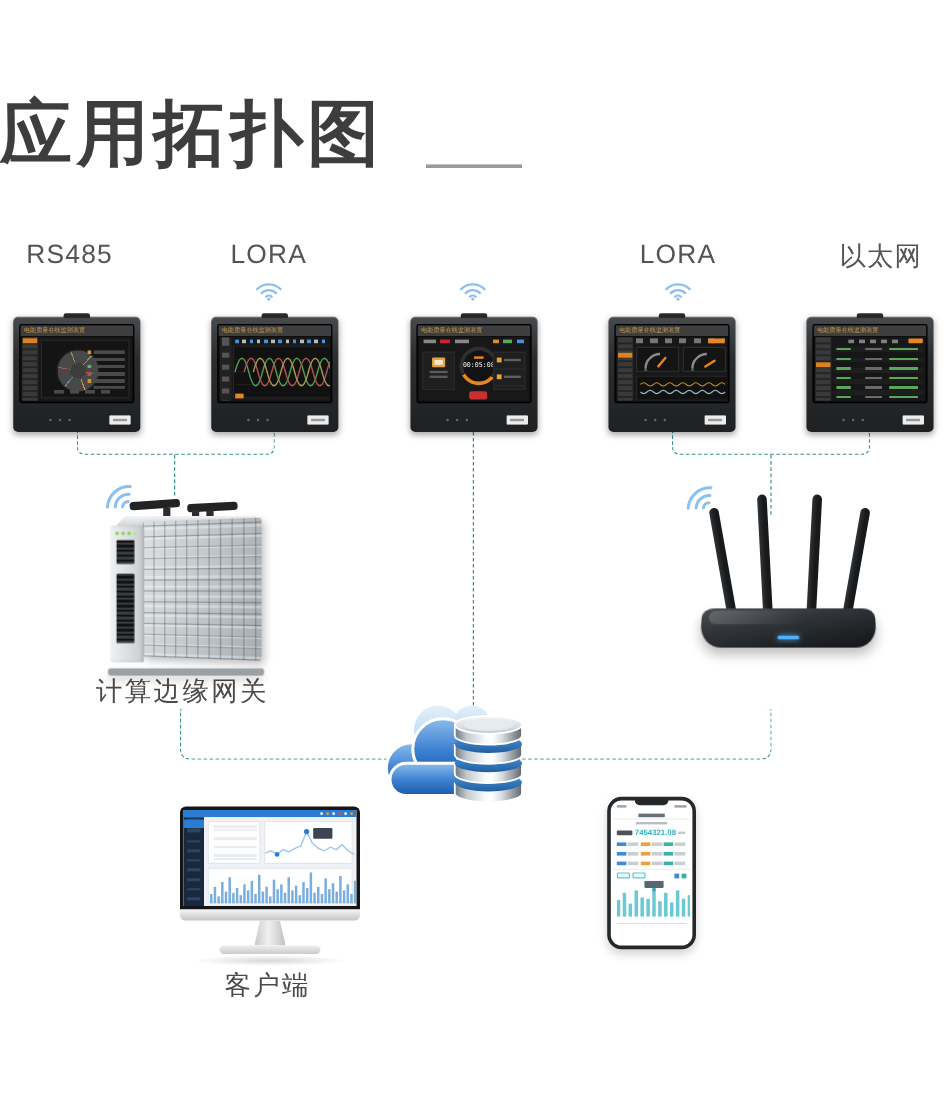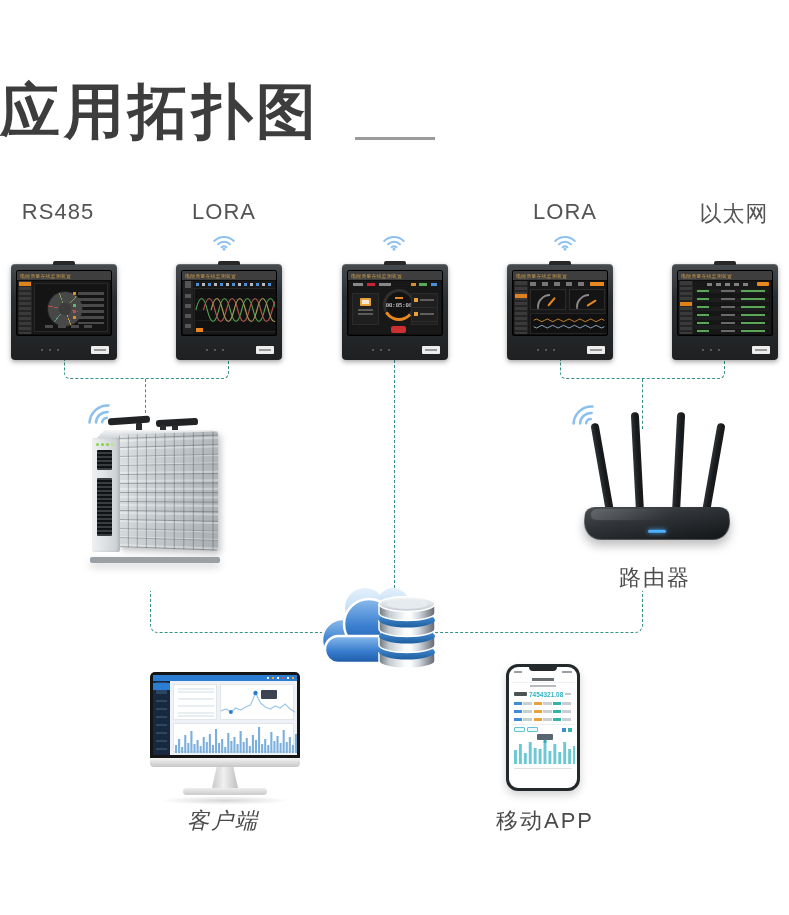--- a/index.html
+++ b/index.html
@@ -420,40 +420,40 @@
       <div class="gw-top"></div>
       <div class="gw-side"></div>
       <div class="gw-front">
         <i class="gw-leds"></i>
         <i class="gw-port1"></i>
         <i class="gw-port2"></i>
       </div>
       <div class="gw-base"></div>
     </div>
   </div>
+  <div class="node-label" style="left:67px;top:561px;width:170px;">计算边缘网关</div>
 
   <div class="router">
     <div class="rt-wifi">
       <svg viewBox="0 0 24 18" width="34" height="26">
           <g fill="none" stroke="#8cc0ef" stroke-width="1.8" stroke-linecap="round">
         <path d="M3,9 A12.8,12.8 0 0 1 21,9"></path>
             <path d="M6.5,12 A7.8,7.8 0 0 1 17.5,12"></path>
             <path d="M9.8,14.8 A3.2,3.2 0 0 1 14.2,14.8"></path>
           </g>
         </svg>
     </div>
     <i class="rt-ant rt-a1"></i>
     <i class="rt-ant rt-a2"></i>
     <i class="rt-ant rt-a3"></i>
     <i class="rt-ant rt-a4"></i>
     <div class="rt-body">
       <i class="rt-led"></i>
     </div>
   </div>
-  <div class="node-label" style="left:595px;top:563px;width:120px;">路由器</div>
 
   <div class="cloudwrap">
     <svg width="152" height="104" viewBox="0 0 152 104">
       <defs>
         <linearGradient id="cloudMain" x1="0" y1="0" x2="0" y2="1">
           <stop offset="0" stop-color="#8abbec"></stop>
             <stop offset=".55" stop-color="#3a7ecf"></stop>
             <stop offset="1" stop-color="#1d5aa8"></stop>
         </linearGradient>
         <linearGradient id="cloudBack" x1="0" y1="0" x2="0" y2="1">
@@ -565,21 +565,21 @@
               </svg>
           </div>
         </div>
       </div>
     </div>
     <div class="pc-chin"></div>
     <div class="pc-neck"></div>
     <div class="pc-base"></div>
     <div class="pc-shadow"></div>
   </div>
-  <div class="node-label" style="left:148px;top:806px;width:150px;font-style:italic;">客户端</div>
+  <div class="node-label" style="left:148px;top:806px;width:150px;">客户端</div>
 
   <div class="mob">
     <div class="mob-inner">
       <div class="mob-status">
           <i></i>
           <b></b>
         </div>
       <div class="mob-head">
           <i></i>
         </div>
@@ -651,15 +651,14 @@
             <rect x="4.92" y="10.00" width="2.92" height="20" fill="#6cc8d2"></rect>
             <rect x="0.00" y="16.00" width="2.92" height="14" fill="#6cc8d2"></rect>
           <rect x="23" y="0" width="16" height="6" rx="1" fill="#57666f"></rect>
           <circle cx="31" cy="7.5" r="1.5" fill="#2fa7b5"></circle>
         </svg>
       </div>
       <div class="mob-axis"></div>
     </div>
     <div class="mob-notch"></div>
   </div>
-  <div class="node-label" style="left:495px;top:806px;width:100px;">移动APP</div>
 
 </div>
 
 </body></html>

